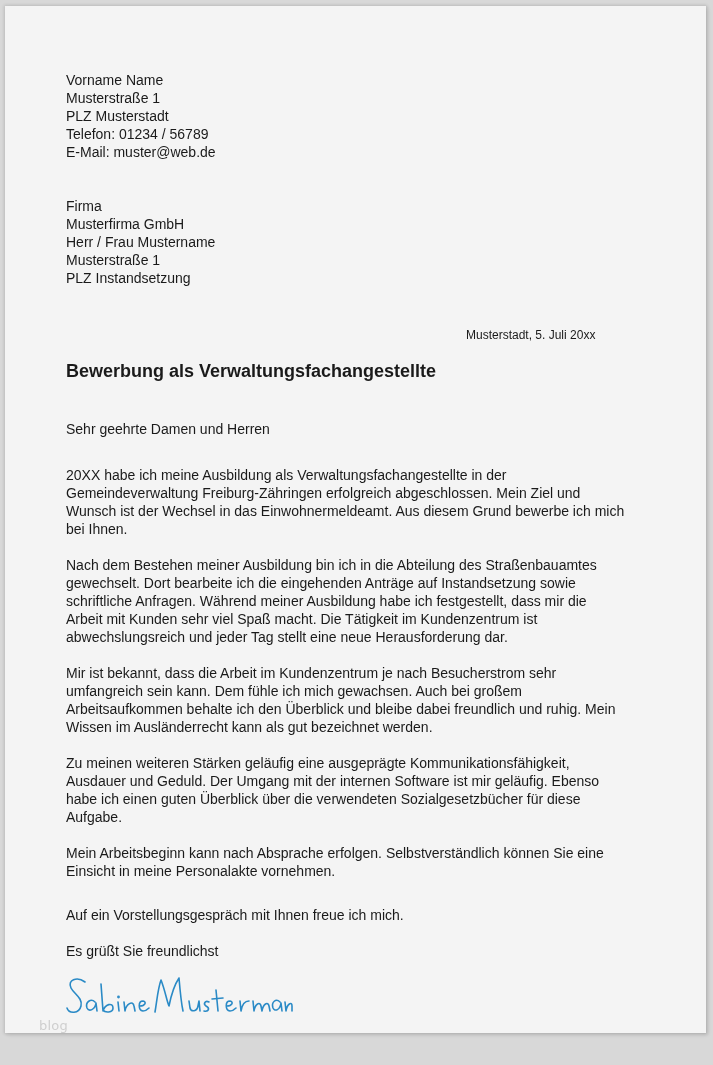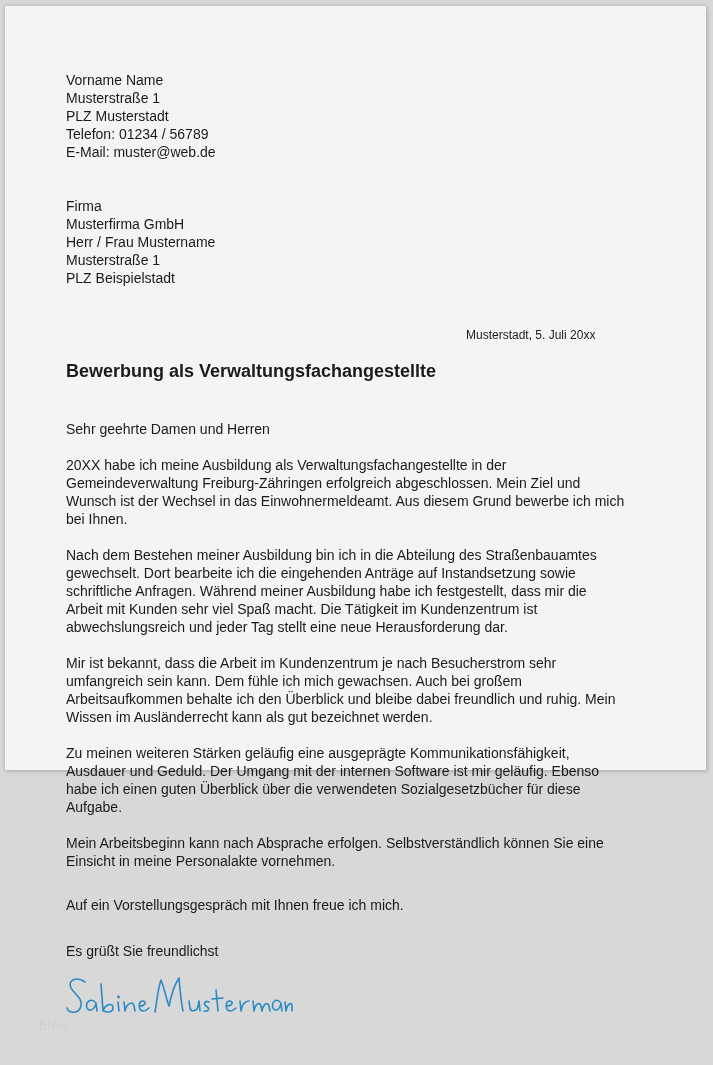--- a/index.html
+++ b/index.html
@@ -13,21 +13,21 @@
       position: relative;
       overflow: hidden;
       font-family: "Liberation Sans", sans-serif;
       color: #1a1a1a;
     }
     .paper {
       position: absolute;
       left: 5px;
       top: 6px;
       width: 701px;
-      height: 764px;
+      height: 1027px;
       background: #f4f4f4;
       box-shadow: 0 0 3px 1px rgba(0,0,0,0.12), 2px 2px 4px rgba(0,0,0,0.10);
     }
     .block {
       position: absolute;
       left: 61px;
       font-size: 14px;
       line-height: 18px;
     }
     .line {
@@ -47,21 +47,21 @@
     .subject {
       position: absolute;
       top: 356px;
       left: 61px;
       font-size: 18px;
       line-height: 18px;
       font-weight: bold;
       white-space: nowrap;
     }
     .salutation { top: 414px; }
-    .para { white-space: nowrap; }
+    .para { white-space: nowrap; margin-top: 10px; }
     .p1 { top: 450px; }
     .p2 { top: 540px; }
     .p3 { top: 648px; }
     .p4 { top: 738px; }
     .p5 { top: 828px; }
     .p6 { top: 890px; text-align: right; }
     .closing { top: 936px; }
     .signature {
       position: absolute;
       left: 58px;
@@ -91,21 +91,21 @@
     <span class="line">PLZ Musterstadt</span>
     <span class="line">Telefon: 01234 / 56789</span>
     <span class="line">E-Mail: muster@web.de</span>
   </div>
 
   <div class="block recipient">
     <span class="line">Firma</span>
     <span class="line">Musterfirma GmbH</span>
     <span class="line">Herr / Frau Mustername</span>
     <span class="line">Musterstraße 1</span>
-    <span class="line">PLZ Beispielstadt</span>
+    <span class="line">PLZ Instandsetzung</span>
   </div>
 
   <div class="date">Musterstadt, 5. Juli 20xx</div>
 
   <div class="subject">Bewerbung als Verwaltungsfachangestellte</div>
 
   <div class="block salutation">Sehr geehrte Damen und Herren</div>
 
   <div class="block para p1">
     <span class="line">20XX habe ich meine Ausbildung als Verwaltungsfachangestellte in der</span>

